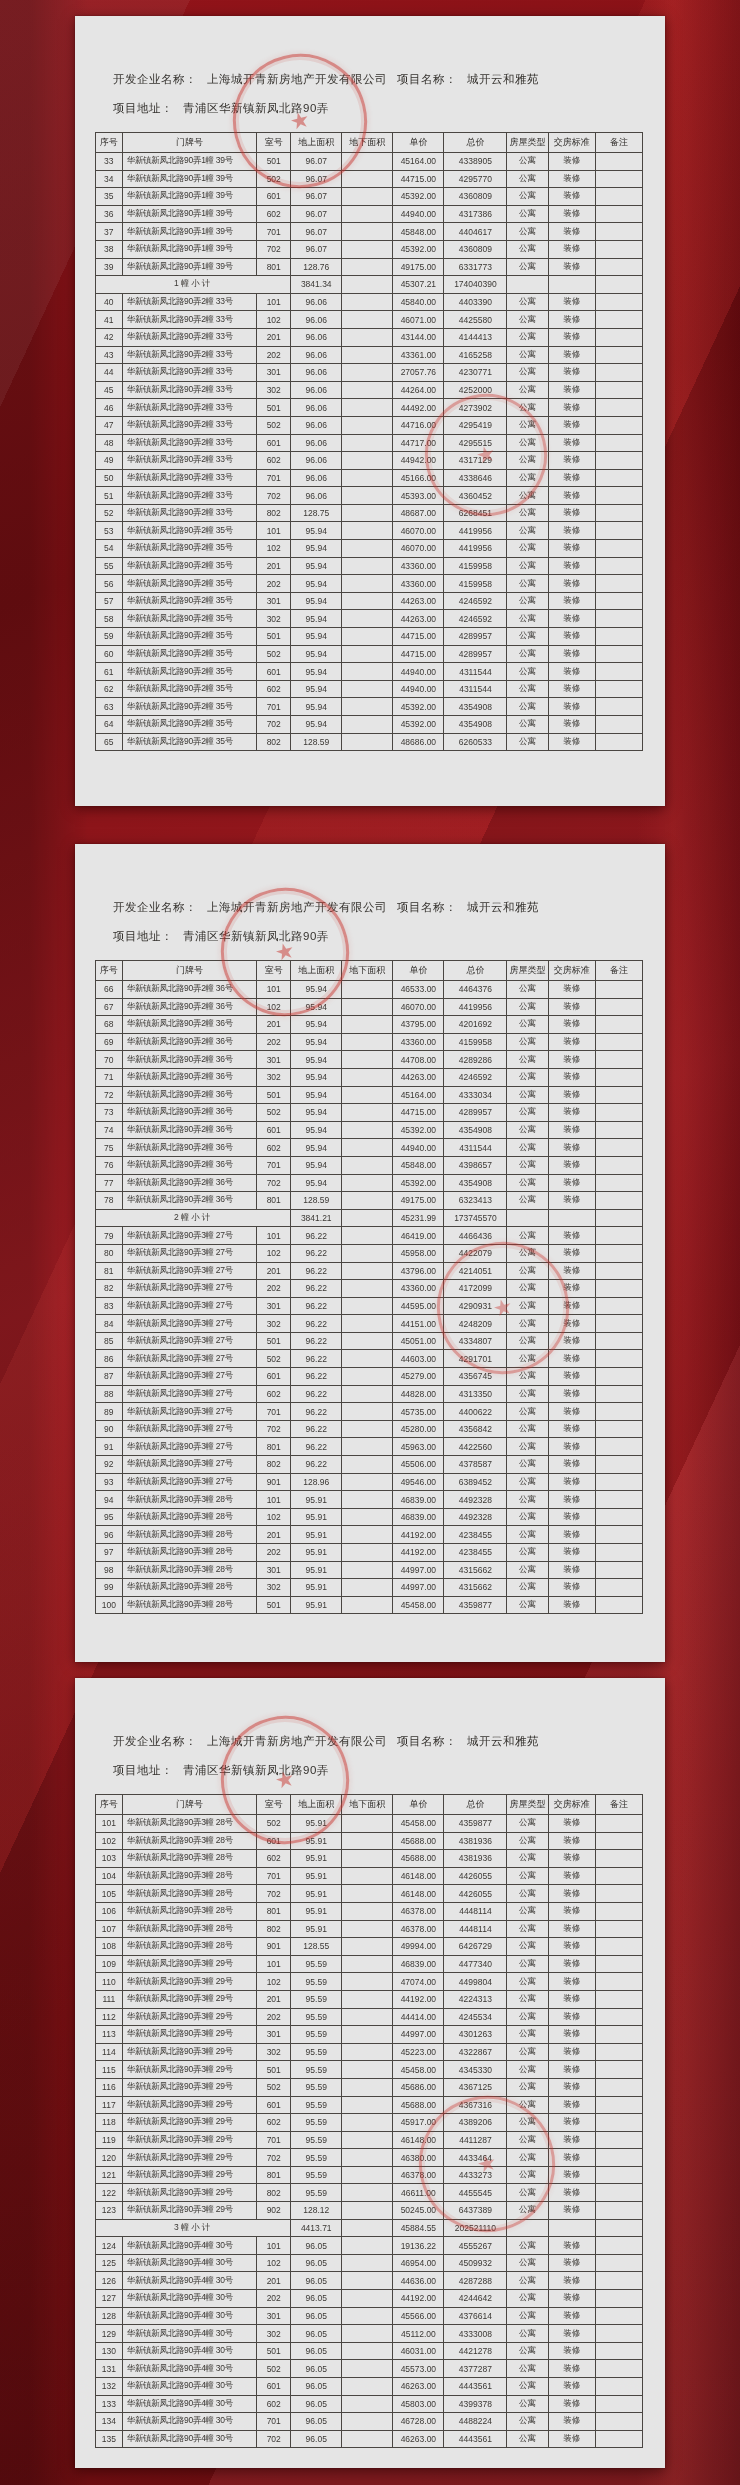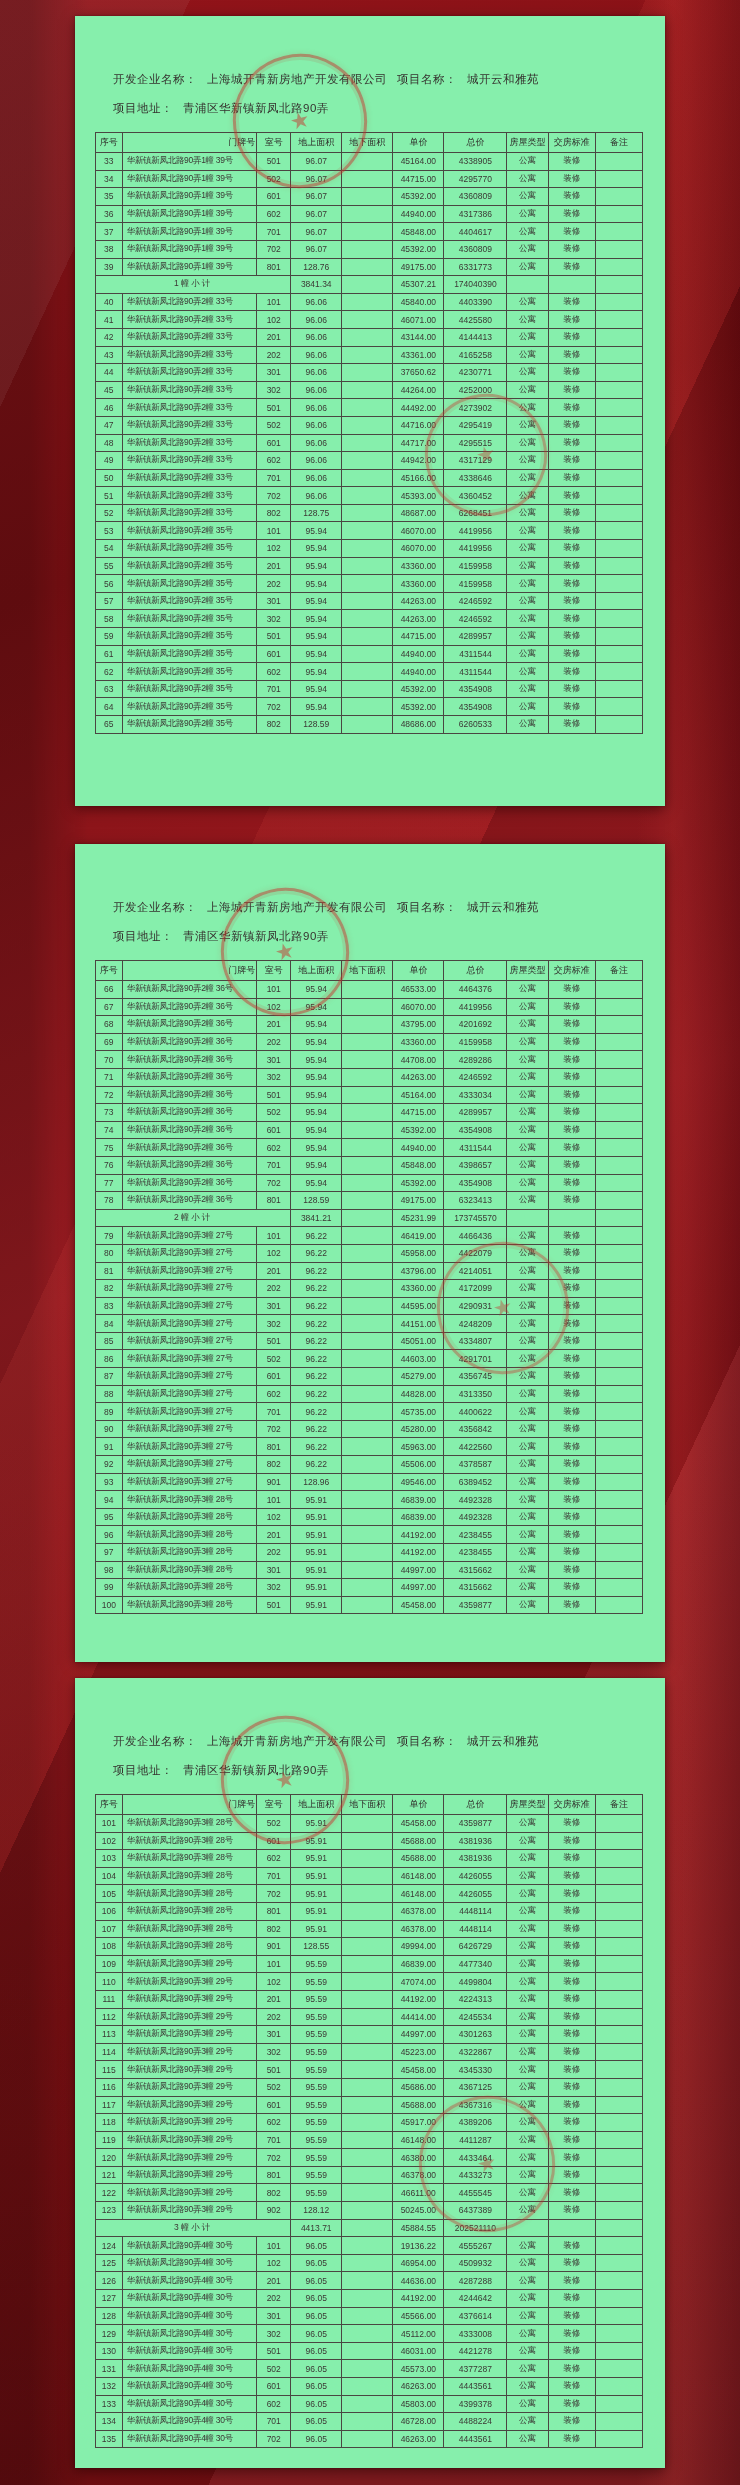--- a/index.html
+++ b/index.html
@@ -5,21 +5,21 @@
   html,body{margin:0;padding:0;}
   body{
     width:740px;height:2485px;position:relative;overflow:hidden;
     font-family:"Liberation Sans","DejaVu Sans",sans-serif;
     background:
       linear-gradient(115deg, rgba(255,255,255,0.06) 0 10%, rgba(255,255,255,0) 10% 34%, rgba(255,90,80,0.10) 34% 46%, rgba(0,0,0,0.10) 46% 72%, rgba(255,255,255,0.05) 72% 100%),
       linear-gradient(90deg, rgba(0,0,0,0.25) 0 4%, rgba(0,0,0,0) 12% 86%, rgba(255,80,70,0.12) 91%, rgba(60,0,5,0.35) 100%),
       linear-gradient(160deg, #93141a 0%, #7e1014 22%, #a81e25 48%, #8c1216 74%, #6f0d11 100%);
   }
   .page{
-    position:absolute;left:75px;width:590px;background:#86efac;
+    position:absolute;left:75px;width:590px;background:#e5e5e5;
     box-shadow:0 3px 12px rgba(30,0,0,.55), 0 0 2px rgba(0,0,0,.3);
   }
   #page1{top:16px;height:790px;}
   #page2{top:844px;height:818px;}
   #page3{top:1678px;height:790px;}
   .page-content{padding:56px 22px 0 20px;position:relative;}
   .info-line{position:relative;height:18px;font-size:11.5px;color:#35322e;letter-spacing:.5px;white-space:nowrap;}
   .info-line .lab{margin-right:10px;}
   .info-left{position:absolute;left:18px;top:0;}
   .info-right{position:absolute;left:302px;top:0;}
@@ -27,21 +27,21 @@
   table{width:100%;border-collapse:collapse;table-layout:fixed;margin-top:13px;}
   th,td{
     border:1px solid #4a4642;font-weight:normal;color:#3b3834;
     font-size:8.5px;text-align:center;padding:0 1px;height:16.6px;
     overflow:hidden;white-space:nowrap;
   }
   th{height:19px;font-size:9px;color:#2e2b28;}
   table{border:1.5px solid #2e2b28;}
   td.addr{text-align:left;padding-left:4px;letter-spacing:-0.3px;}
   td.sub-label{letter-spacing:2px;}
-  th:nth-child(1){width:4.6%;text-align:center;} th:nth-child(2){width:25.4%;text-align:right;} th:nth-child(3){width:6.0%;}
+  th:nth-child(1){width:4.6%;text-align:center;} th:nth-child(2){width:25.4%;} th:nth-child(3){width:6.0%;}
   th:nth-child(4){width:9.3%;margin-top:38px;} th:nth-child(5){width:9.3%;} th:nth-child(6){width:9.3%;}
   th:nth-child(7){width:11.6%;} th:nth-child(8){width:7.4%;text-align:center;} th:nth-child(9){width:8.6%;}
   th:nth-child(10){width:8.5%;}
   
   .seal{
     position:absolute;border-radius:50%;
     border:3px solid rgba(199,46,40,.50);
     box-shadow:inset 0 0 0 3px rgba(199,46,40,.12), 0 0 6px rgba(199,46,40,.15);
     transform:rotate(-14deg);pointer-events:none;
     display:flex;align-items:center;justify-content:center;
@@ -229,21 +229,21 @@
             <td>公寓</td>
             <td>装修</td>
             <td></td>
           </tr>
           <tr>
             <td>44</td>
             <td class="addr">华新镇新凤北路90弄2幢 33号</td>
             <td>301</td>
             <td>96.06</td>
             <td></td>
-            <td>37650.62</td>
+            <td>27057.76</td>
             <td>4230771</td>
             <td>公寓</td>
             <td>装修</td>
             <td></td>
           </tr>
           <tr>
             <td>45</td>
             <td class="addr">华新镇新凤北路90弄2幢 33号</td>
             <td>302</td>
             <td>96.06</td>
@@ -407,20 +407,32 @@
             <td>44263.00</td>
             <td>4246592</td>
             <td>公寓</td>
             <td>装修</td>
             <td></td>
           </tr>
           <tr>
             <td>59</td>
             <td class="addr">华新镇新凤北路90弄2幢 35号</td>
             <td>501</td>
+            <td>95.94</td>
+            <td></td>
+            <td>44715.00</td>
+            <td>4289957</td>
+            <td>公寓</td>
+            <td>装修</td>
+            <td></td>
+          </tr>
+          <tr>
+            <td>60</td>
+            <td class="addr">华新镇新凤北路90弄2幢 35号</td>
+            <td>502</td>
             <td>95.94</td>
             <td></td>
             <td>44715.00</td>
             <td>4289957</td>
             <td>公寓</td>
             <td>装修</td>
             <td></td>
           </tr>
           <tr>
             <td>61</td>

